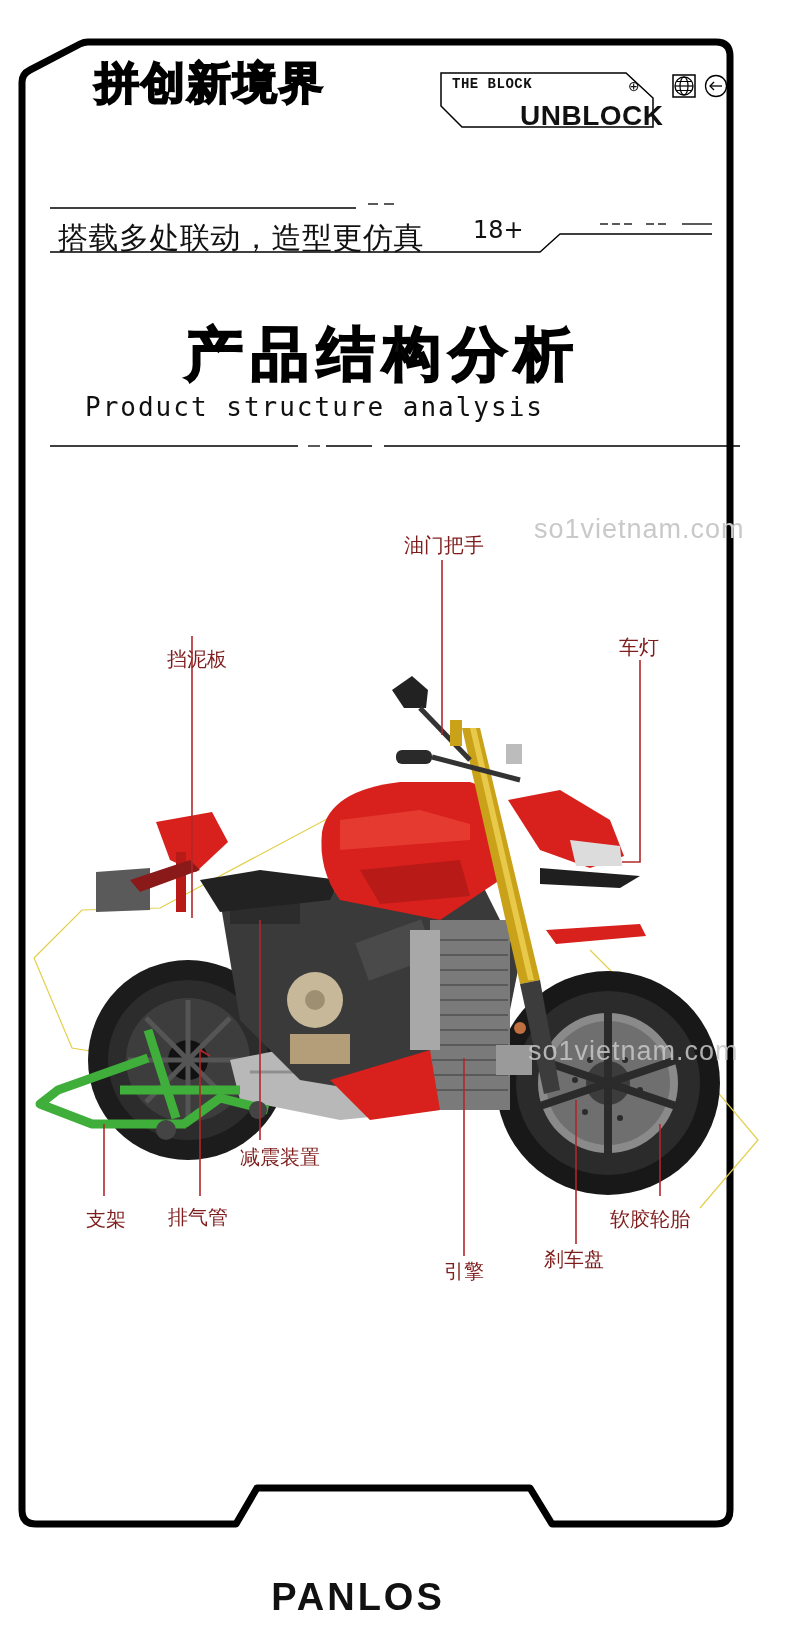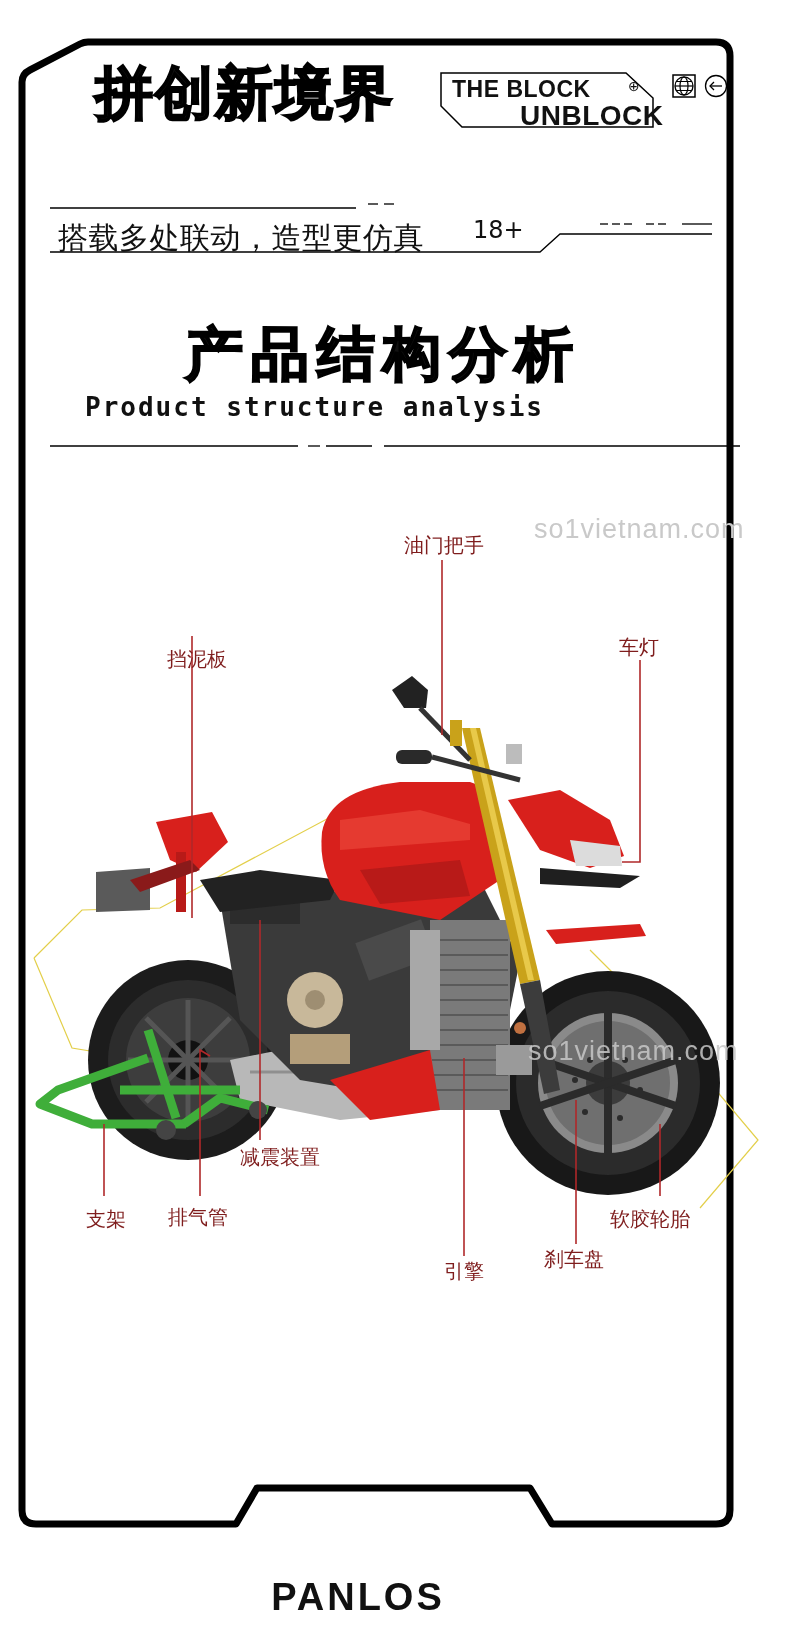--- a/index.html
+++ b/index.html
@@ -1,29 +1,29 @@
 <!DOCTYPE html>
 <html><head>
 <meta charset="utf-8">
 <style>
   html,body{margin:0;padding:0;background:#fff;}
   body{width:790px;height:1641px;position:relative;overflow:hidden;font-family:"DejaVu Sans","Liberation Sans",sans-serif;color:#111;}
   .abs{position:absolute;}
   .frame-svg{position:absolute;left:0;top:0;}
-  .hero-title{position:absolute;left:95px;top:64px;font-size:58px;font-weight:900;letter-spacing:2px;line-height:1;-webkit-text-stroke:2px #000;font-family:Liberation Sans, sans-serif;}
+  .hero-title{position:absolute;left:95px;top:64px;font-size:44px;font-weight:900;letter-spacing:2px;line-height:1;-webkit-text-stroke:2px #000;font-family:Liberation Mono, monospace;}
   .tag-box{position:absolute;left:440px;top:72px;width:214px;height:56px;}
-  .tag-l1{position:absolute;left:452px;top:76px;font-size:23px;font-weight:900;letter-spacing:0.5px;font-family:Liberation Sans, sans-serif;}
+  .tag-l1{position:absolute;left:452px;top:76px;font-size:14px;font-weight:900;letter-spacing:0.5px;font-family:Liberation Mono, monospace;}
   .tag-l2{position:absolute;left:520px;top:100px;font-size:28px;font-weight:900;letter-spacing:0.5px;font-family:"Liberation Sans",sans-serif;}
   .tag-plus{position:absolute;left:628px;top:78px;font-size:14px;}
   .globe{position:absolute;left:672px;top:74px;width:24px;height:24px;}
   .back{position:absolute;left:704px;top:74px;width:24px;height:24px;}
   .sub-text{position:absolute;left:58px;top:218px;font-size:30px;font-family:"DejaVu Sans",sans-serif;letter-spacing:0.5px;}
   .age{position:absolute;left:473px;top:216px;font-size:24px;font-family:"DejaVu Sans",sans-serif;}
   .sec-title{position:absolute;left:0;width:766px;top:316px;text-align:center;font-size:58px;font-weight:900;letter-spacing:8px;-webkit-text-stroke:2px #000;}
-  .sec-sub{position:absolute;left:0;width:629px;top:392px;text-align:center;font-size:26px;font-family:"DejaVu Sans Mono",monospace;font-weight:bold;letter-spacing:2px;}
+  .sec-sub{position:absolute;left:0;width:629px;top:392px;text-align:center;font-size:26px;font-family:"DejaVu Sans Mono",monospace;font-weight:normal;letter-spacing:2px;}
   .label{position:absolute;font-size:20px;font-family:"DejaVu Sans",sans-serif;color:#7f1d1d;white-space:nowrap;text-align:right;}
   .watermark{position:absolute;font-size:27px;font-family:"Liberation Sans",sans-serif;color:#c9c9c9;letter-spacing:1px;}
   .footer-brand{position:absolute;left:0;width:716px;top:1576px;text-align:center;font-size:38px;font-weight:900;font-family:"Liberation Sans",sans-serif;letter-spacing:3px;}
 </style>
 </head>
 <body>
 
 <svg class="frame-svg" width="790" height="1641">
   <path d="M 88 42 L 716 42 Q 730 42 730 56 L 730 1510 Q 730 1524 716 1524 L 552 1524 L 530 1488 L 257 1488 L 236 1524 L 36 1524 Q 22 1524 22 1510 L 22 82 Q 22 74 30 70 L 80 44 Q 84 42 88 42 Z" fill="none" stroke="#000" stroke-width="7" stroke-linejoin="round"></path>
 

